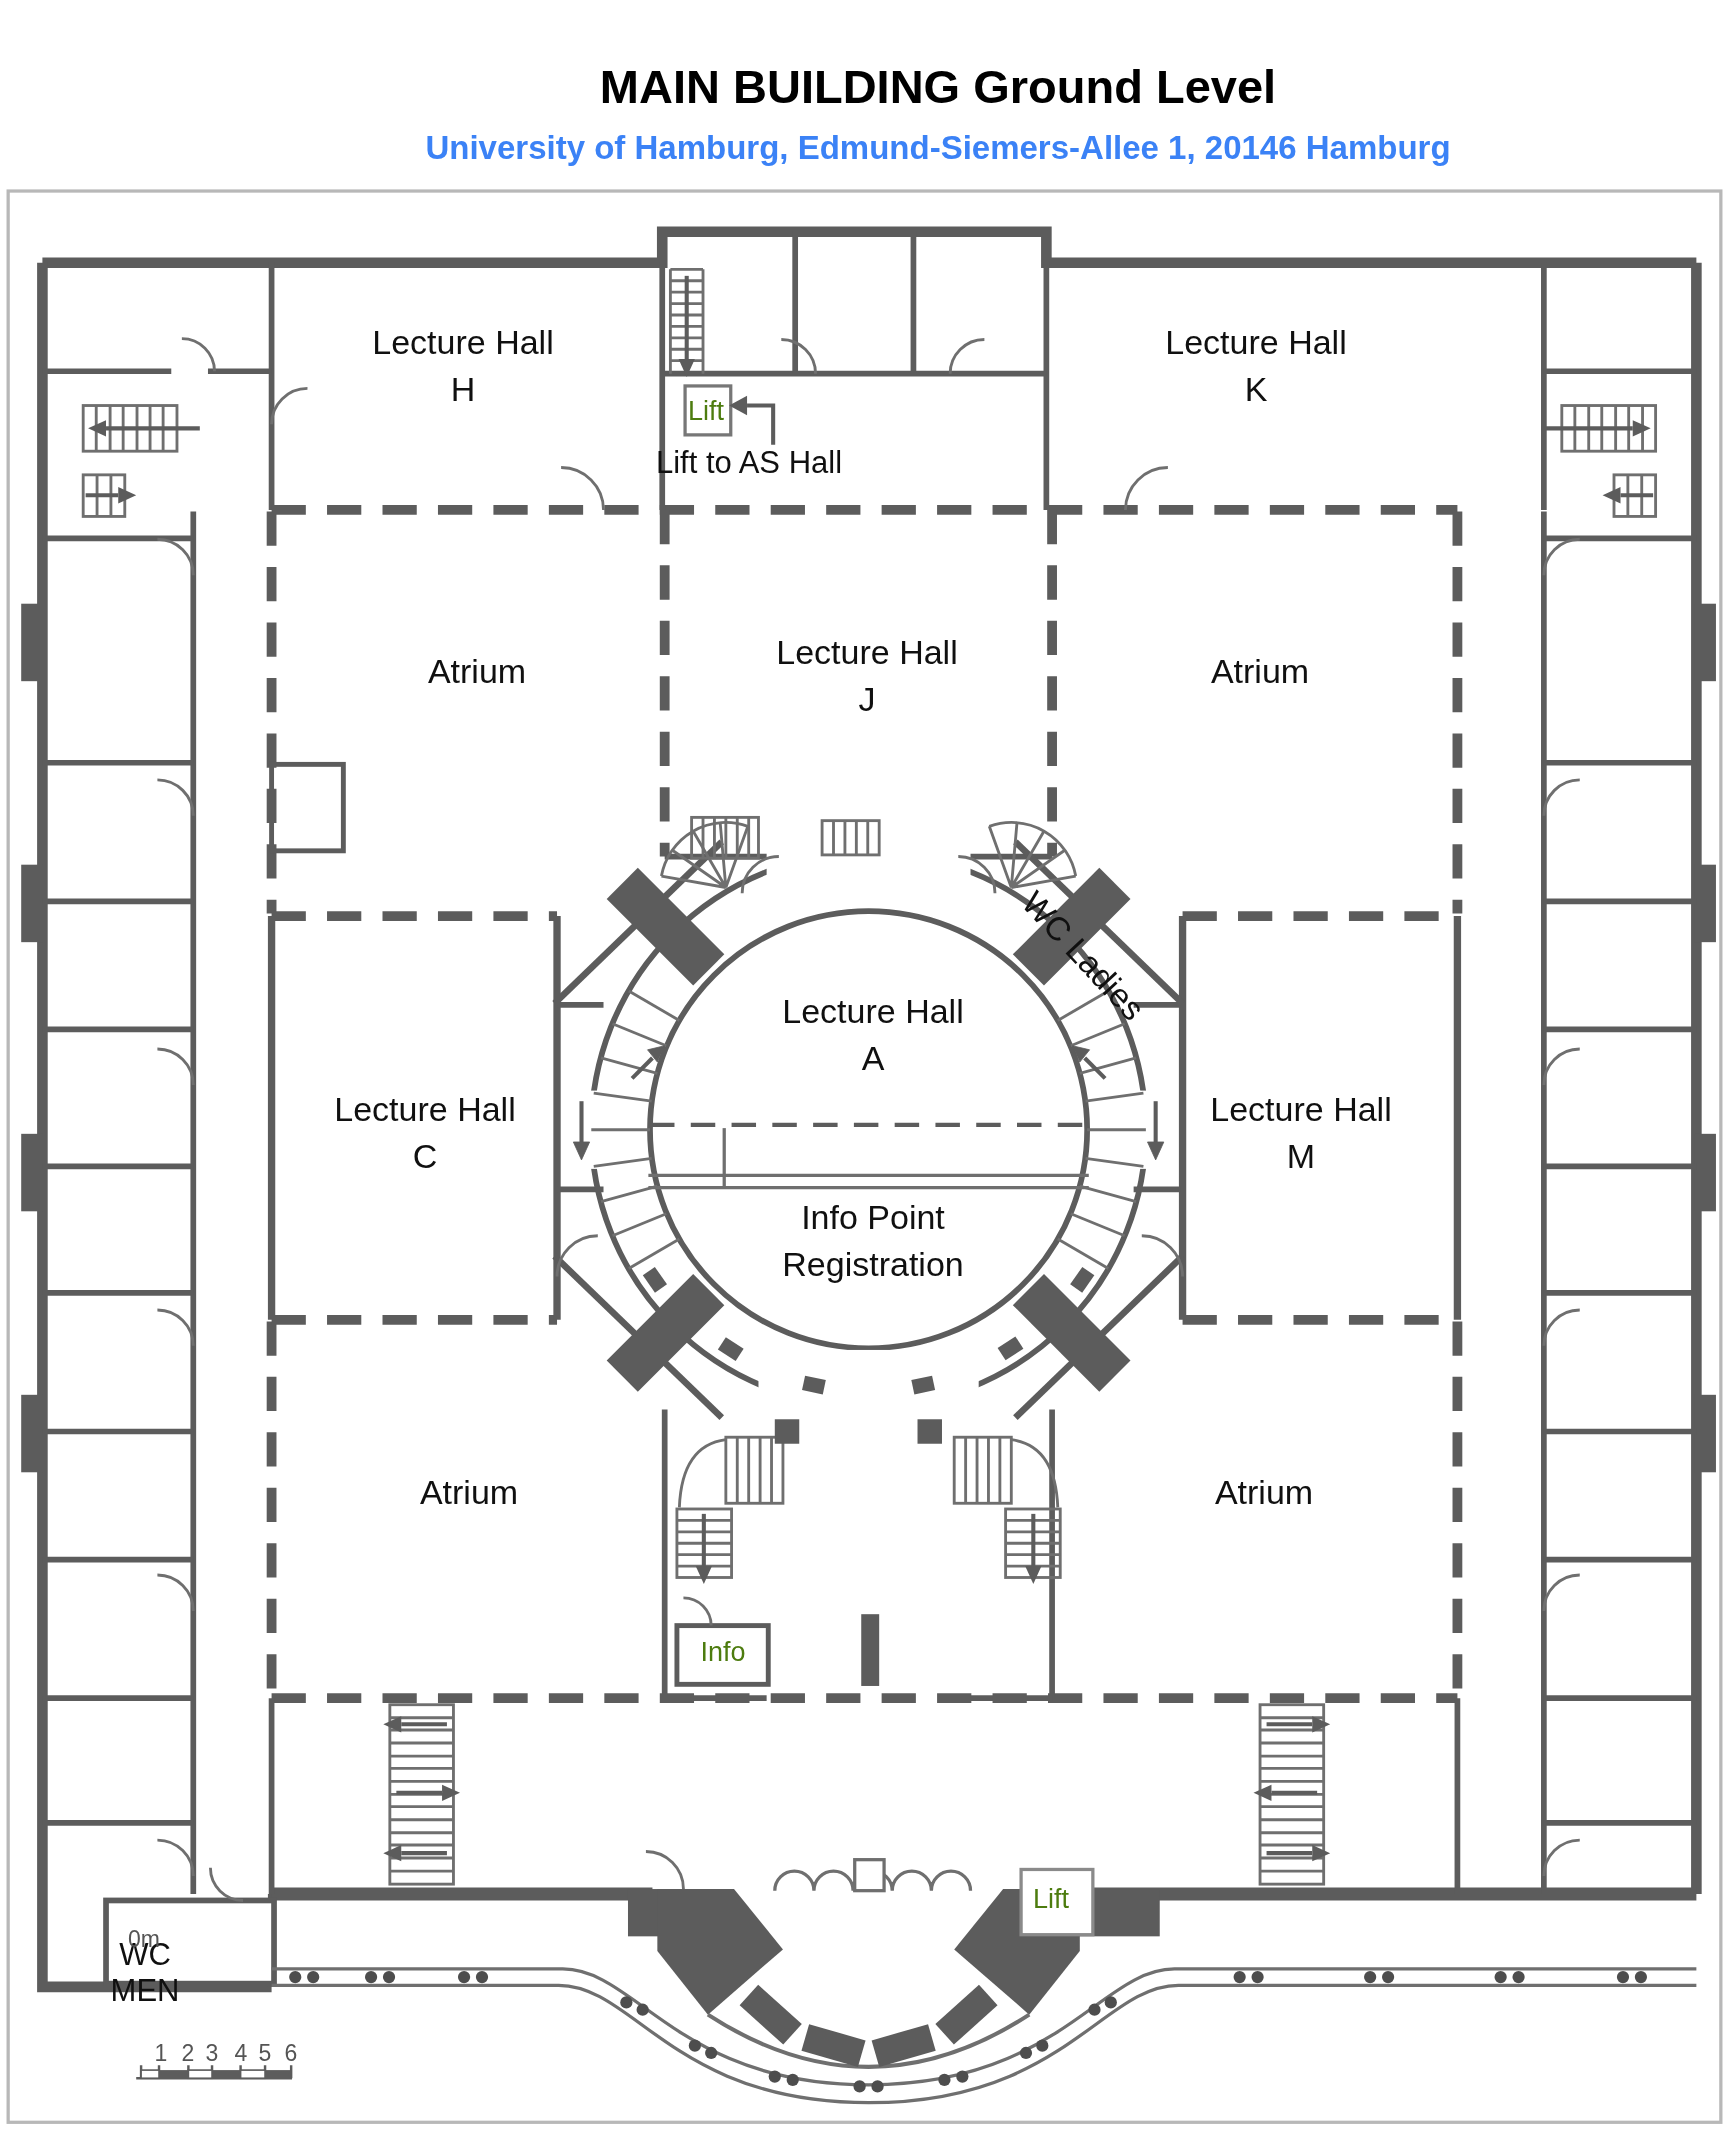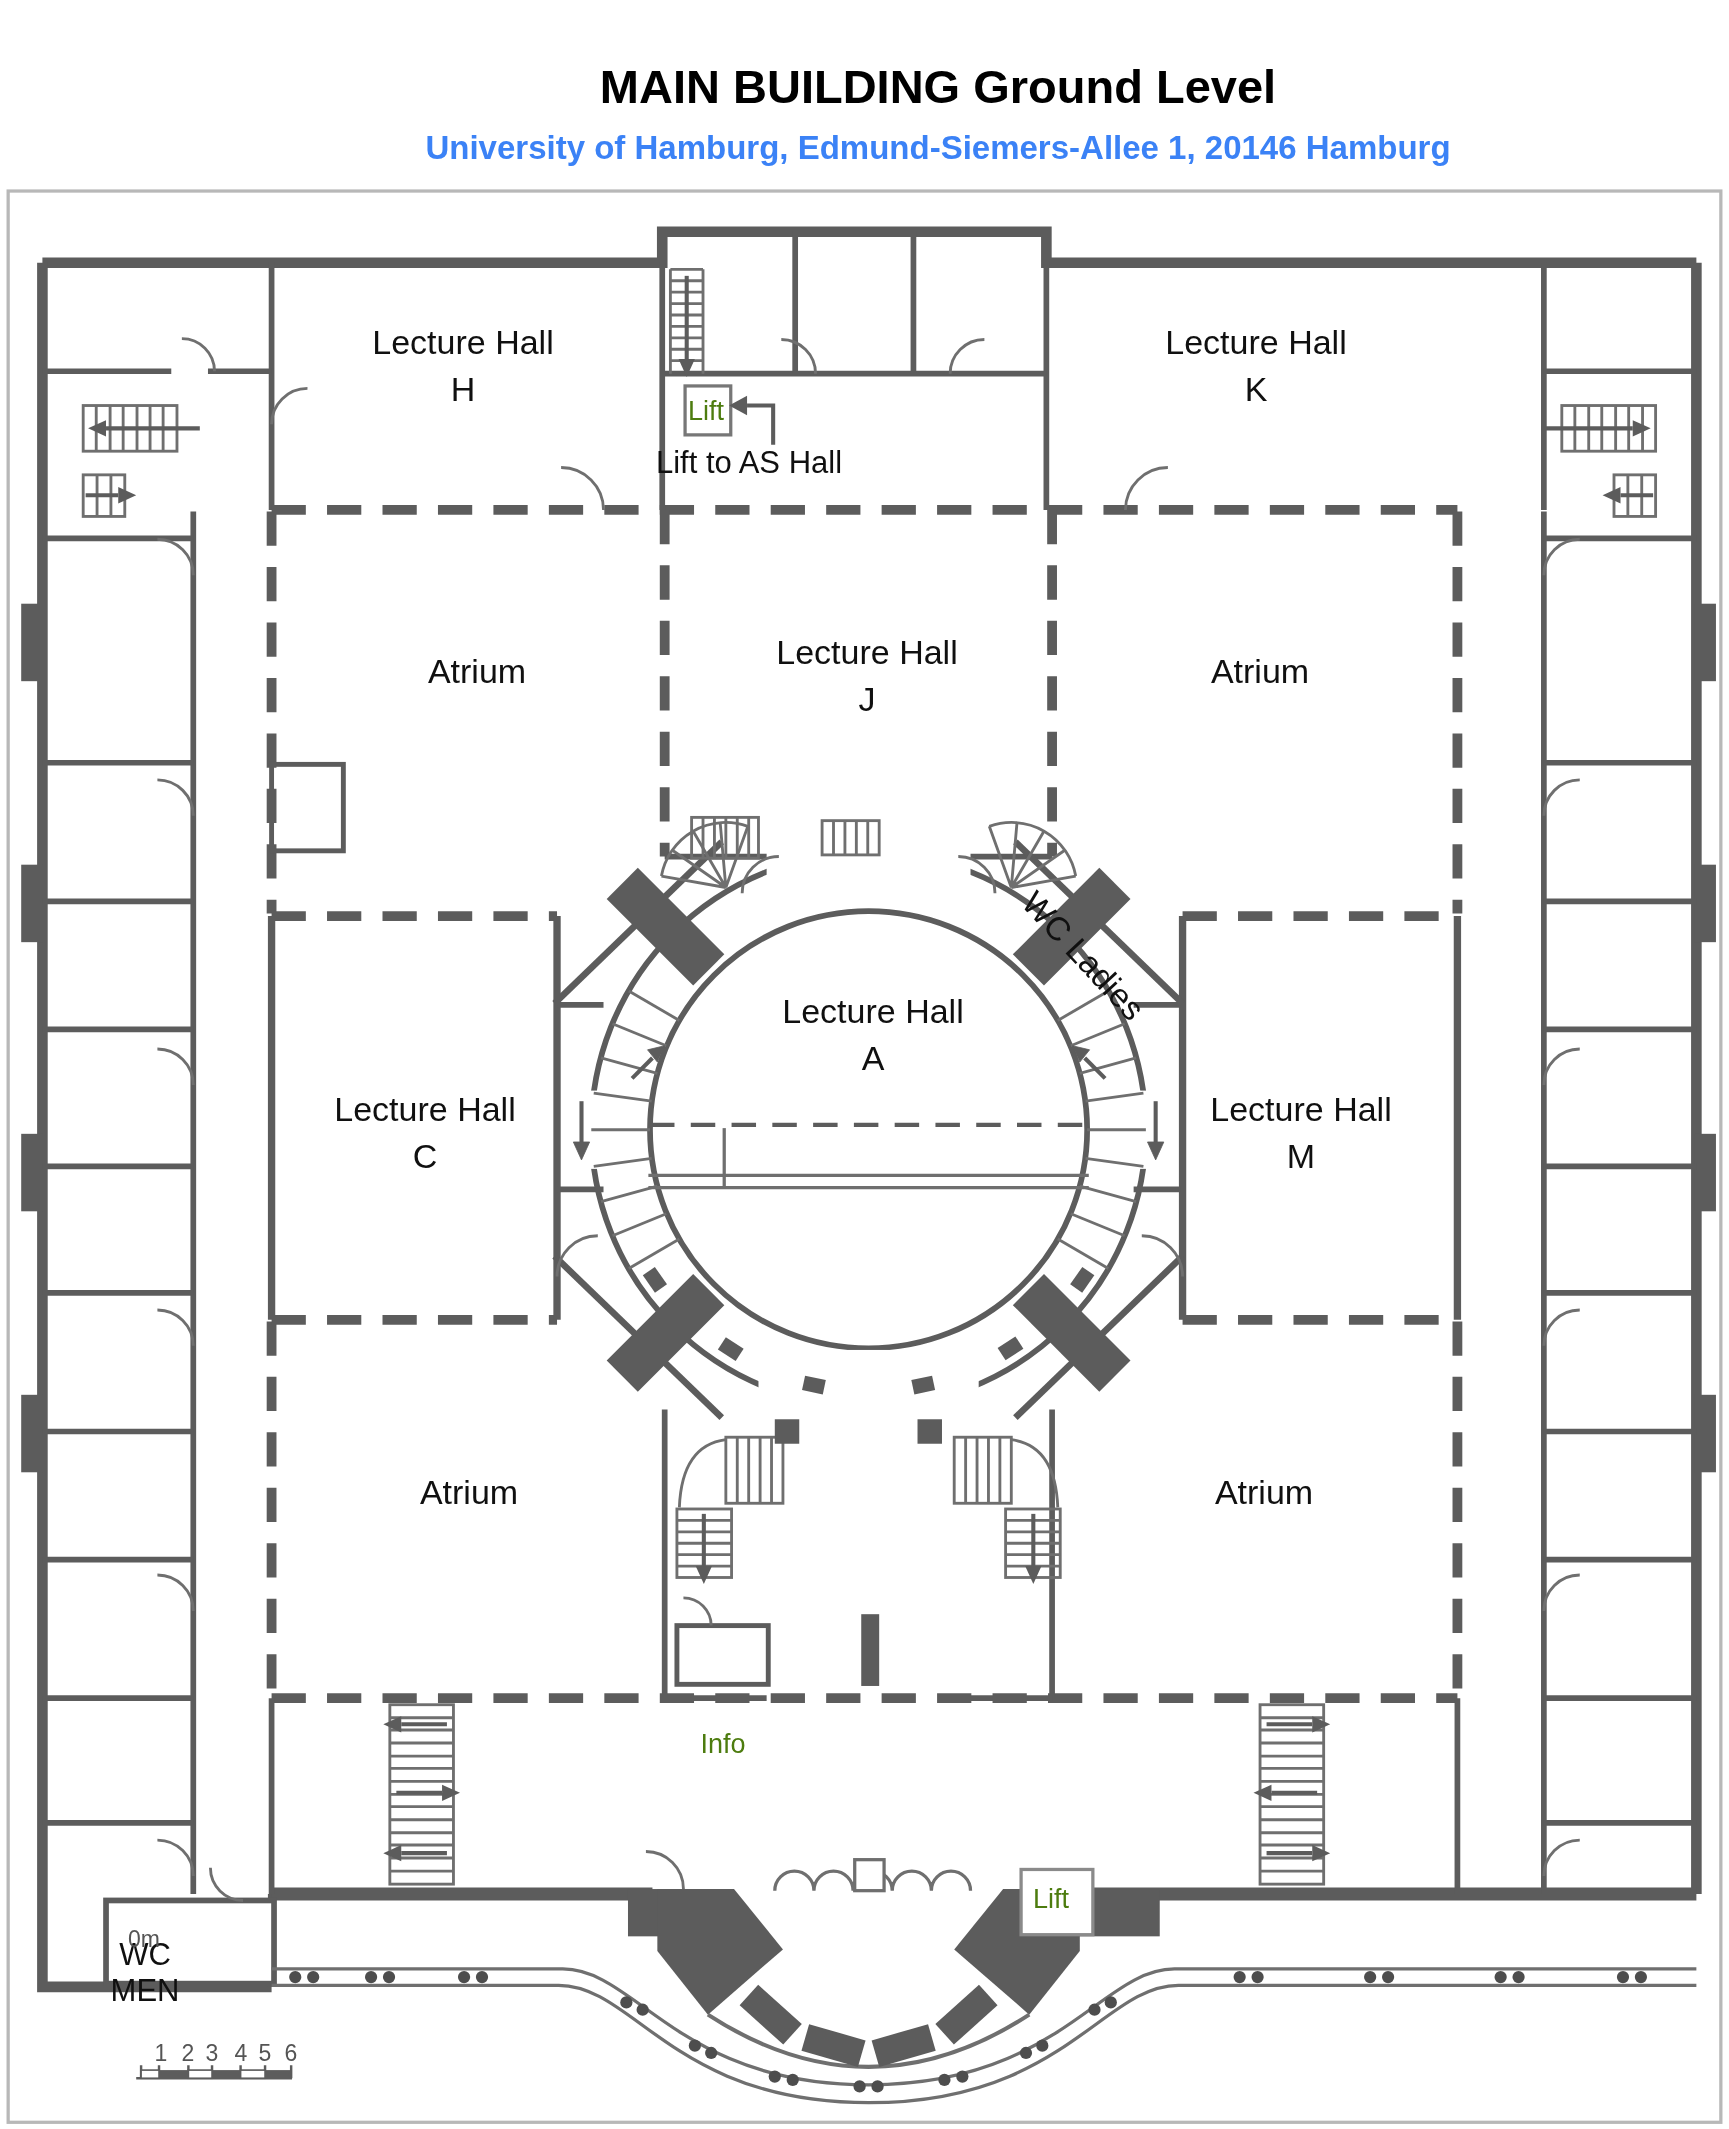--- a/index.html
+++ b/index.html
@@ -412,30 +412,34 @@
     <div>C</div>
   </div>
   <div class="lbl s42" style="left:1301px;top:1086px;">
     <div>Lecture Hall</div>
     <div>M</div>
   </div>
   <div class="lbl s42" style="left:477px;top:648px;">Atrium</div>
   <div class="lbl s42" style="left:1260px;top:648px;">Atrium</div>
   <div class="lbl s42" style="left:469px;top:1469px;">Atrium</div>
   <div class="lbl s42" style="left:1264px;top:1469px;">Atrium</div>
+  <div class="lbl s42" style="left:873px;top:1194px;">
+    <div>Info Point</div>
+    <div>Registration</div>
+  </div>
   <div class="lbl s40 rot" style="left:1083px;top:956px;">WC Ladies</div>
   <div class="lbl s38" style="left:145px;top:1901px;line-height:36px;margin-top:36px;">
     <div>WC</div>
     <div>MEN</div>
   </div>
 
   <div class="lbl s33 gray" style="left:706px;top:396px;">Lift</div>
   <div class="lbl s38" style="left:749px;top:442px;">Lift to AS Hall</div>
   <div class="lbl s33 gray" style="left:1051px;top:1884px;">Lift</div>
-  <div class="lbl s33 gray" style="left:723px;top:1729px;">Info</div>
+  <div class="lbl s33 gray" style="left:723px;top:1637px;">Info</div>
 
   <div class="lbl s28 dgray" style="left:144px;top:1927px;">0m</div>
   <div class="lbl s28 dgray" style="left:161px;top:2041px;">1</div>
   <div class="lbl s28 dgray" style="left:188px;top:2041px;">2</div>
   <div class="lbl s28 dgray" style="left:212px;top:2041px;">3</div>
   <div class="lbl s28 dgray" style="left:241px;top:2041px;">4</div>
   <div class="lbl s28 dgray" style="left:265px;top:2041px;">5</div>
   <div class="lbl s28 dgray" style="left:291px;top:2041px;">6</div>
 
 </div>

